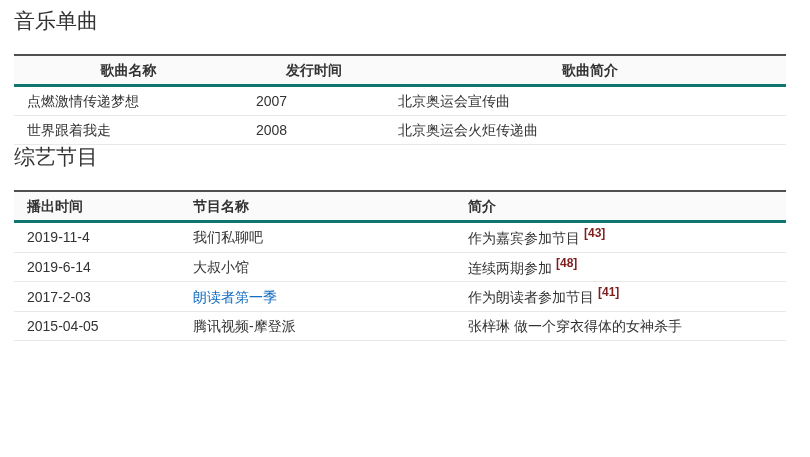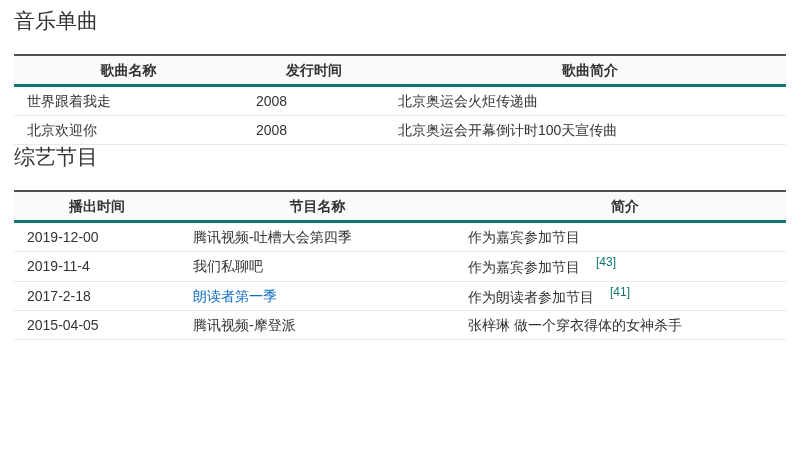--- a/index.html
+++ b/index.html
@@ -39,28 +39,29 @@
   }
   .data-table td {
     padding: 4px 13px;
     line-height: 20px;
     border-bottom: 1px solid #e8e8e8;
     text-align: left;
     white-space: nowrap;
     overflow: hidden;
   }
   table.music-table th { text-align: center; }
-  table.variety-table th { text-align: center; }
+  table.variety-table th { text-align: left; }
   .link { color: #136ec2; cursor: pointer; text-decoration: none; }
   sup.ref {
     font-size: 12px;
-    color: #0f766e;
-    margin-left: 16px;
+    color: #7f1d1d;
+    margin-left: 4px;
     line-height: 1;
     cursor: pointer;
+    font-weight: bold;
   }
 </style>
 </head>
 <body>
 
 <div class="page">
 
   <div class="section section-music">
     <h2 class="section-title">音乐单曲</h2>
     <table class="data-table music-table">
@@ -71,28 +72,28 @@
       </colgroup>
       <thead>
         <tr>
           <th>歌曲名称</th>
           <th>发行时间</th>
           <th>歌曲简介</th>
         </tr>
       </thead>
       <tbody>
         <tr>
+          <td>点燃激情传递梦想</td>
+          <td>2007</td>
+          <td>北京奥运会宣传曲</td>
+        </tr>
+        <tr>
           <td>世界跟着我走</td>
           <td>2008</td>
           <td>北京奥运会火炬传递曲</td>
-        </tr>
-        <tr>
-          <td>北京欢迎你</td>
-          <td>2008</td>
-          <td>北京奥运会开幕倒计时100天宣传曲</td>
         </tr>
       </tbody>
     </table>
   </div>
 
   <div class="section section-variety">
     <h2 class="section-title">综艺节目</h2>
     <table class="data-table variety-table">
       <colgroup>
         <col style="width:166px">
@@ -101,31 +102,31 @@
       </colgroup>
       <thead>
         <tr>
           <th>播出时间</th>
           <th>节目名称</th>
           <th>简介</th>
         </tr>
       </thead>
       <tbody>
         <tr>
-          <td>2019-12-00</td>
-          <td>腾讯视频-吐槽大会第四季</td>
-          <td>作为嘉宾参加节目</td>
-        </tr>
-        <tr>
           <td>2019-11-4</td>
           <td>我们私聊吧</td>
           <td><span>作为嘉宾参加节目</span><sup class="ref">[43]</sup></td>
         </tr>
         <tr>
-          <td>2017-2-18</td>
+          <td>2019-6-14</td>
+          <td>大叔小馆</td>
+          <td><span>连续两期参加</span><sup class="ref">[48]</sup></td>
+        </tr>
+        <tr>
+          <td>2017-2-03</td>
           <td><span class="link">朗读者第一季</span></td>
           <td><span>作为朗读者参加节目</span><sup class="ref">[41]</sup></td>
         </tr>
         <tr>
           <td>2015-04-05</td>
           <td>腾讯视频-摩登派</td>
           <td>张梓琳 做一个穿衣得体的女神杀手</td>
         </tr>
 
       </tbody>

